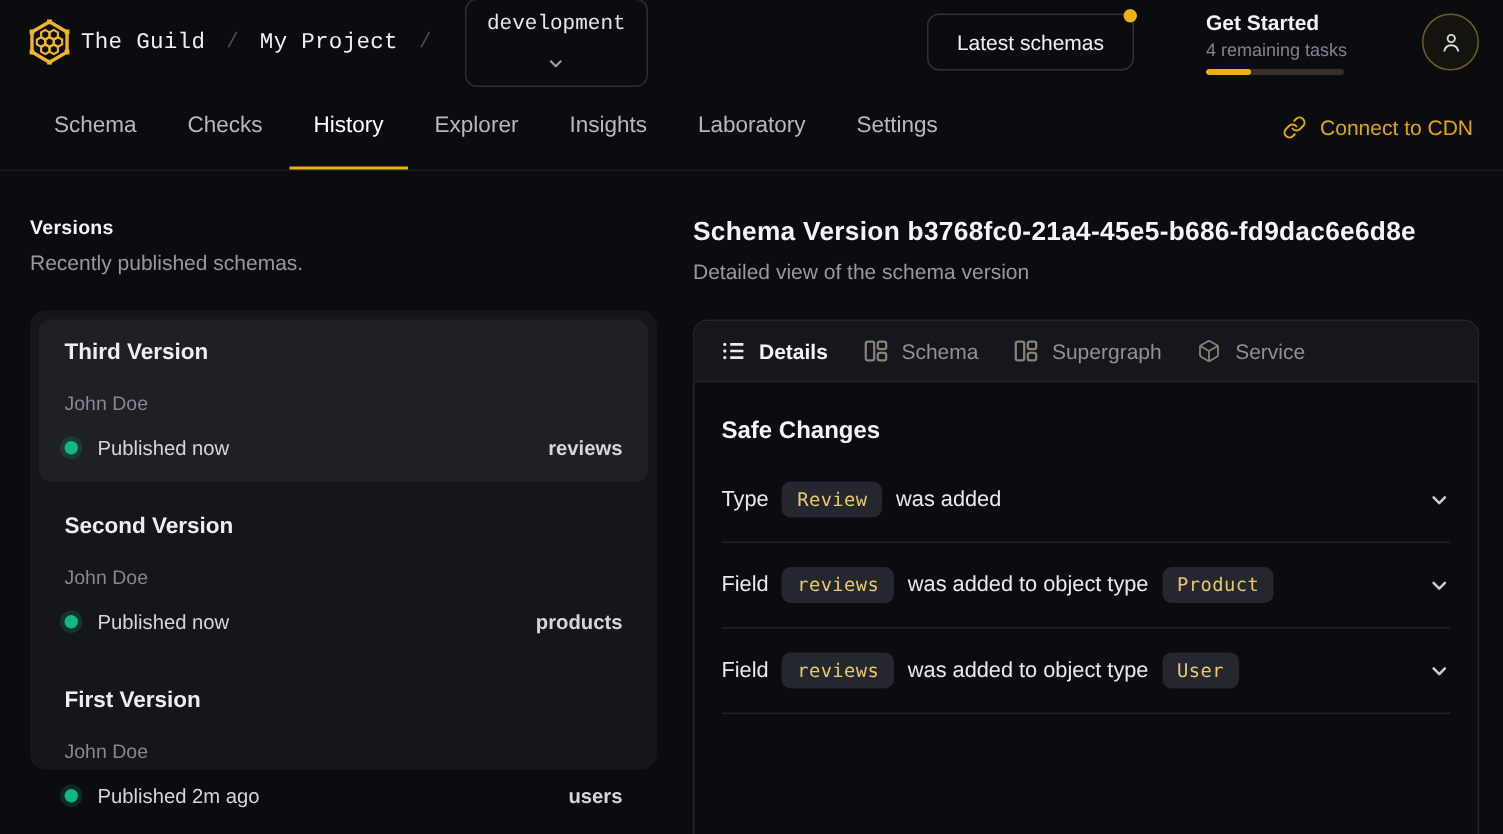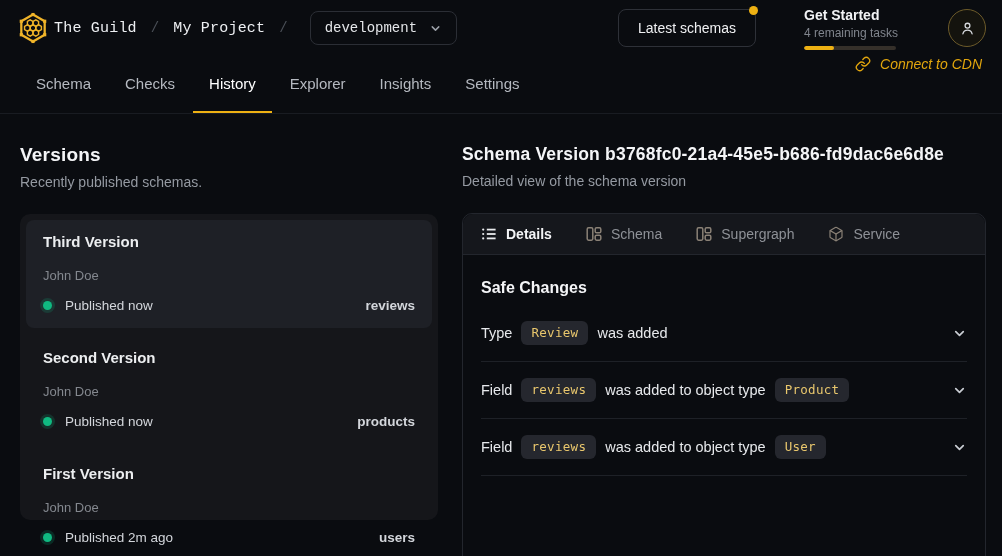--- a/index.html
+++ b/index.html
@@ -13,21 +13,21 @@
   svg { display:block; }
 
   
   .header { height:56px; display:flex; align-items:center; padding:0 16px; }
   .brand { display:flex; align-items:center; gap:4px;font-family:Liberation Mono, monospace; }
   .crumb-text { font-size:15px; color:#eef0f3; letter-spacing:.2px; cursor:pointer; }
   .crumb-sep { color:#4a4f57; margin:0 10px; font-size:14px; }
   .target-select {
     display:flex; align-items:center; gap:12px; margin-left:8px;
     border:1px solid #2b2e35; border-radius:8px; padding:8px 14px;
-    font-size:14px; color:#e4e6e9; background:transparent; cursor:pointer;
+    font-size:14px; color:#e4e6e9; background:transparent; cursor:pointer;flex-direction:column;
   }
   .target-select .chev { color:#9ba0a8; }
   .header-right { margin-left:auto; display:flex; align-items:center; gap:48px; }
   .latest-btn {
     position:relative; border:1px solid #2e3138; border-radius:8px;
     padding:10px 19px; font-size:14px; color:#f0f1f3; background:transparent; cursor:pointer;
   }
   .latest-dot { position:absolute; top:-4px; right:-3px; width:9px; height:9px; border-radius:50%; }
   .get-started { width:96px; cursor:pointer; }
   .gs-title { font-size:14px; font-weight:700; color:#f2f3f5; }
@@ -41,44 +41,44 @@
   }
 
   
   .nav { height:58px; display:flex; align-items:stretch; padding:0 20px; border-bottom:1px solid #191c22; }
   .nav-tabs { display:flex; }
   .nav-tab {
     display:flex; align-items:center; padding:0 16px; margin-right:2px;
     font-size:15px; color:#b5b9c0; cursor:pointer; border-bottom:2px solid transparent;
   }
   .nav-tab.active { color:#ffffff; }
-  .connect-cdn { margin-left:auto; display:flex; gap:9px; font-size:14px; cursor:pointer;font-style:italic; }
+  .connect-cdn { margin-left:auto; display:flex; align-items:center; gap:9px; font-size:14px; cursor:pointer; }
 
   
   .main { display:flex; padding:30px 16px 0 20px; }
   .left-col { width:418px; flex:none; margin-right:24px; }
   .right-col { flex:1; min-width:0; }
-  .panel-title { font-size:19px; font-weight:700; color:#f4f5f7; letter-spacing:.2px; }
+  .panel-title { font-size:13px; font-weight:700; color:#f4f5f7; letter-spacing:.2px; }
   .detail-title { font-size:17.5px; }
   .panel-sub { font-size:14px; color:#959aa2; margin-top:8px; }
 
   
   .versions-box { margin-top:24px; background:#15161a; border-radius:10px; padding:6px; height:306px; }
   .version-item { padding:13px 17px 15px; border-radius:8px; margin-bottom:8px; cursor:pointer; }
   .version-item.selected { background:#1e2026; }
   .vi-name { font-size:15px; font-weight:700; color:#eceef0; }
   .vi-author { font-size:13px; color:#84888f; margin-top:18px; }
   .vi-row { margin-top:15px; display:flex; align-items:center; font-size:13.5px; color:#d3d6db; }
   .vi-dot { width:9px; height:9px; border-radius:50%; margin-right:13px; flex:none; }
   .vi-service { margin-left:auto; font-weight:700; }
 
   
   .detail-box { margin-top:24px; border:1px solid #23262d; border-radius:10px; height:400px; }
   .detail-tabs {
-    height:41px; display:flex; align-items:center; gap:34px; padding:0 18px;
+    height:41px; display:flex; align-items:center; gap:24px; padding:0 18px;
     background:#15171c; border-bottom:1px solid #23262d; border-radius:10px 10px 0 0;
   }
   .dtab { display:flex; align-items:center; gap:9px; font-size:14px; color:#8e9197; cursor:pointer; }
   .dtab .ticon { color:#8a8176; }
   .dtab.active { color:#f3f4f6; font-weight:600; }
   .dtab.active .ticon { color:#e9ebee; }
   .detail-content { padding:20px 18px 0; }
   .section-title { font-size:16px; font-weight:700; color:#f4f5f7; margin:4px 0 8px; }
   .change-row {
     display:flex; align-items:center; gap:9px; height:57px;
@@ -153,20 +153,21 @@
   </div>
 </div>
 
 <div class="nav">
   <div class="nav-tabs">
     <div class="nav-tab">Schema</div>
     <div class="nav-tab">Checks</div>
     <div class="nav-tab active" style="border-bottom-color:#eeb113;">History</div>
     <div class="nav-tab">Explorer</div>
     <div class="nav-tab">Insights</div>
+    <div class="nav-tab">Laboratory</div>
     <div class="nav-tab">Settings</div>
   </div>
   <div class="connect-cdn" style="color:#e2a60d;">
     <span>
       <svg width="16" height="16" viewBox="0 0 24 24" fill="none" stroke="currentColor" stroke-width="2" stroke-linecap="round" stroke-linejoin="round">
         <path d="M10 13a5 5 0 0 0 7.54.54l3-3a5 5 0 0 0-7.07-7.07l-1.72 1.71"></path>
         <path d="M14 11a5 5 0 0 0-7.54-.54l-3 3a5 5 0 0 0 7.07 7.07l1.71-1.71"></path>
       </svg>
     </span>
     <span>Connect to CDN</span>

